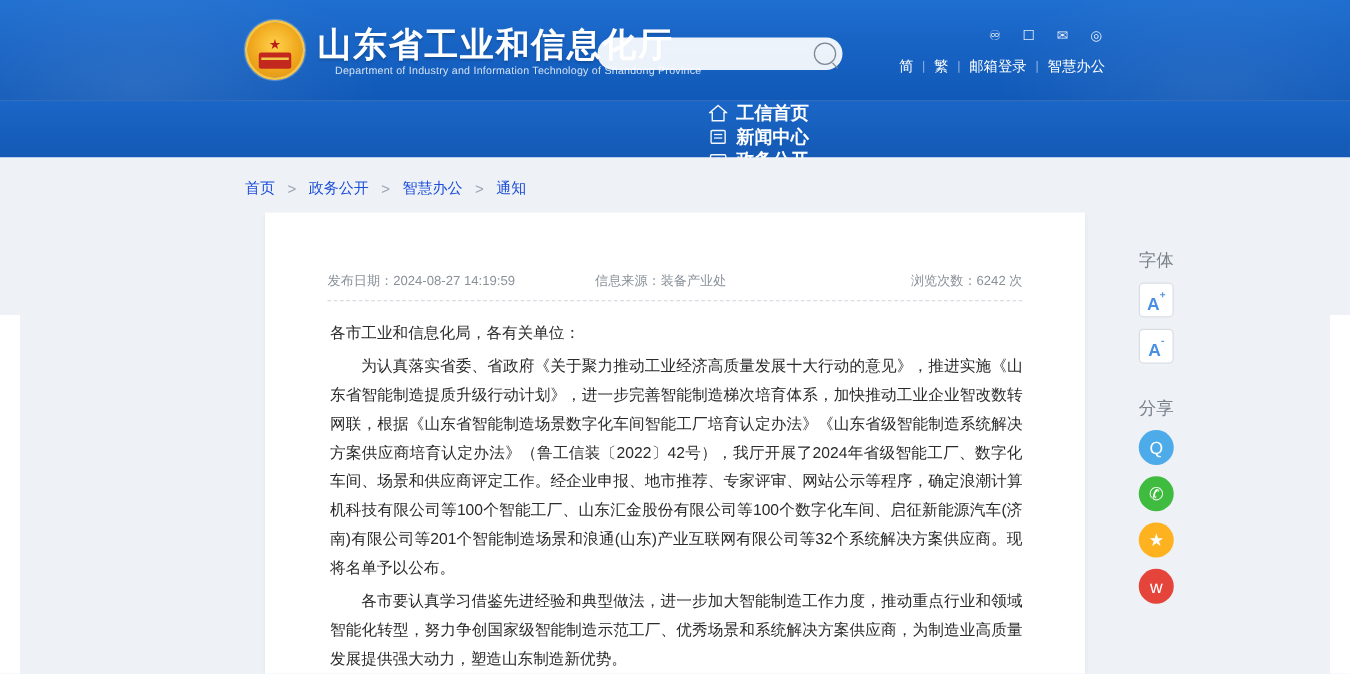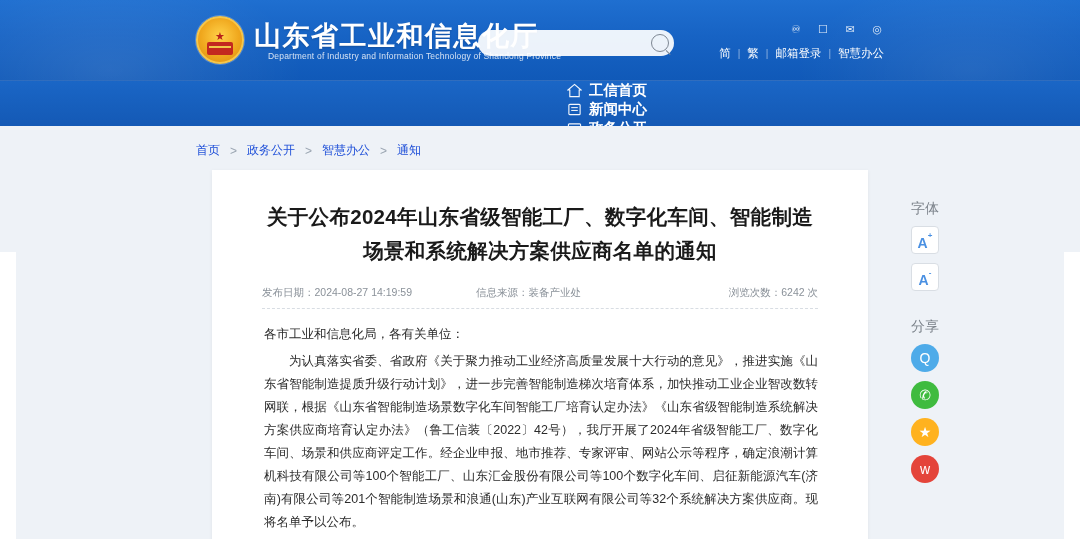--- a/index.html
+++ b/index.html
@@ -417,21 +417,20 @@
       <a>政务公开</a>
       <span class="sepb">&gt;</span>
       <a>智慧办公</a>
       <span class="sepb">&gt;</span>
       <a>通知</a>
     </div>
 
     <div class="card">
       <div class="card-inner">
 
-        <div class="doc-title">关于公布2024年山东省级智能工厂、数字化车间、智能制造场景和系统解决方案供应商名单的通知</div>
 
         <div class="doc-meta">
           <span class="m1">发布日期：2024-08-27 14:19:59</span>
           <span class="m2">信息来源：装备产业处</span>
           <span class="m3">浏览次数：6242   次</span>
         </div>
 
         <div class="doc-body">
           <p>各市工业和信息化局，各有关单位：</p>
           <p class="indent">为认真落实省委、省政府《关于聚力推动工业经济高质量发展十大行动的意见》，推进实施《山东省智能制造提质升级行动计划》，进一步完善智能制造梯次培育体系，加快推动工业企业智改数转网联，根据《山东省智能制造场景数字化车间智能工厂培育认定办法》《山东省级智能制造系统解决方案供应商培育认定办法》（鲁工信装〔2022〕42号），我厅开展了2024年省级智能工厂、数字化车间、场景和供应商评定工作。经企业申报、地市推荐、专家评审、网站公示等程序，确定浪潮计算机科技有限公司等100个智能工厂、山东汇金股份有限公司等100个数字化车间、启征新能源汽车(济南)有限公司等201个智能制造场景和浪通(山东)产业互联网有限公司等32个系统解决方案供应商。现将名单予以公布。</p>

